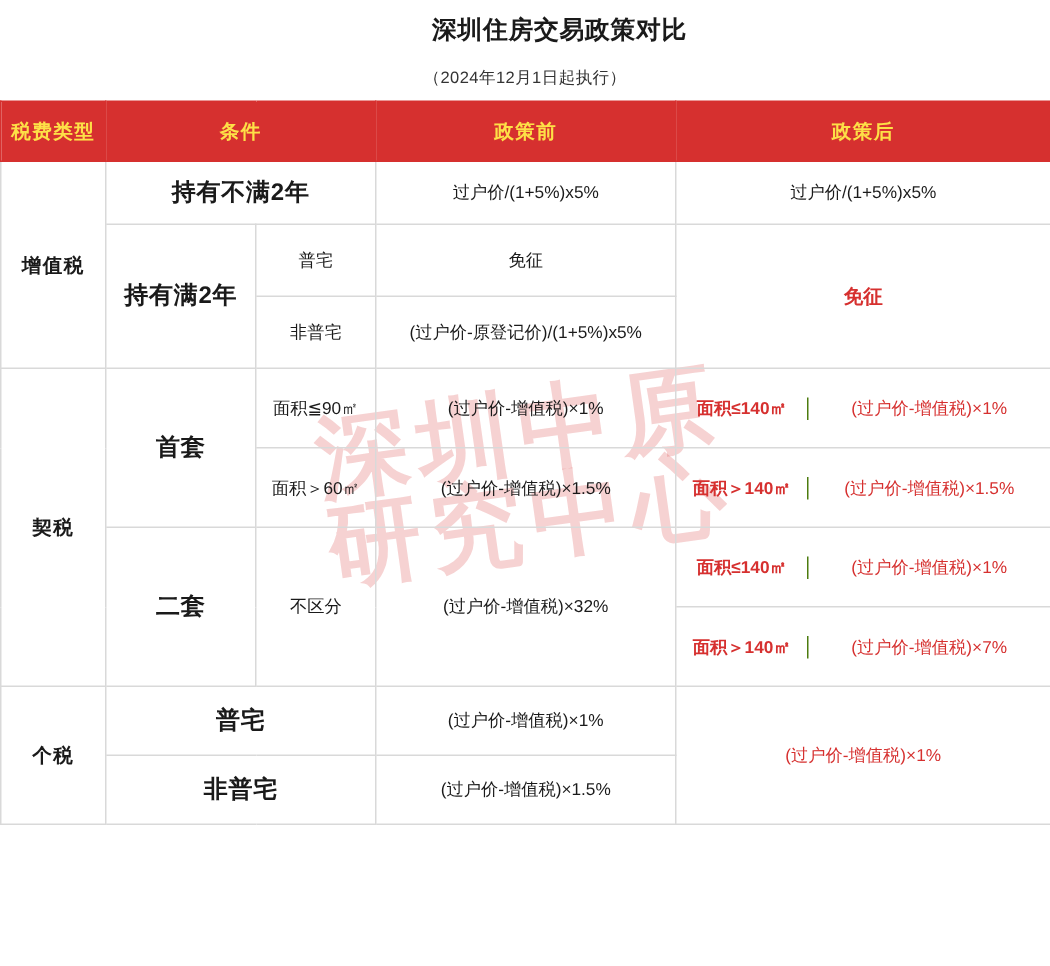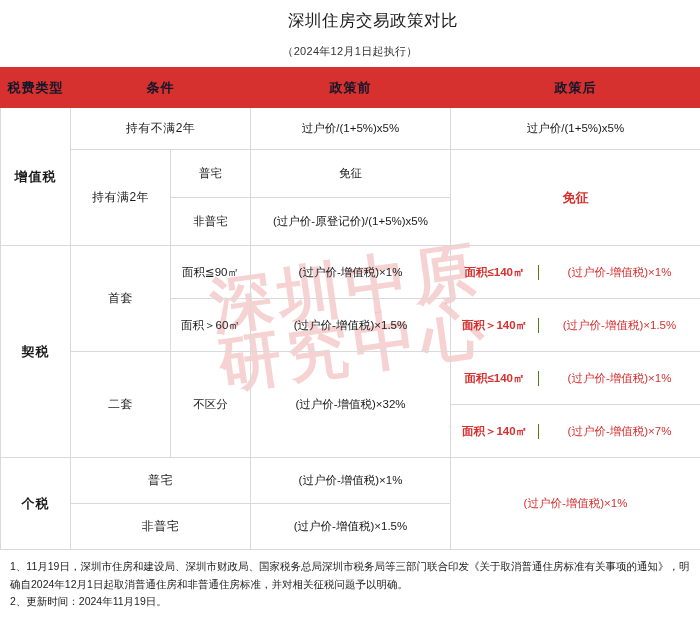--- a/index.html
+++ b/index.html
@@ -20,21 +20,21 @@
     position: relative;
     background: #fff;
   }
   
   .title-block {
     text-align: center;
     padding: 9px 0 8px 0;
   }
   .main-title {
     font-size: 16.5px;
-    font-weight: normal;
+    font-weight: bold;
     color: #1a1a1a;
     letter-spacing: 0.5px;
     line-height: 1.35;
     margin-left: 46px;
   }
   .sub-title {
     font-size: 11px;
     color: #333;
     margin-top: 13px;
     letter-spacing: 0.3px;
@@ -71,36 +71,36 @@
   .tbl td, .tbl th {
     border: 1px solid #d9d9d9;
     text-align: center;
     vertical-align: middle;
     font-size: 11.5px;
     color: #1a1a1a;
     padding: 4px 2px;
   }
   .tbl thead th {
     background: #d6302f;
-    color: #0f172a;
+    color: #fde047;
     font-weight: bold;
     font-size: 13px;
     height: 40px;
     border: 1px solid #d6302f;
     letter-spacing: 1px;
   }
   td.cat {
     font-size: 13px;
     font-weight: bold;
     background: #fff;
     letter-spacing: 1px;
   }
   td.cond {
-    font-size: 12px;
-    font-weight: normal;
+    font-size: 16px;
+    font-weight: bold;
     letter-spacing: 0.5px;
   }
   td.cond-sub {
     font-size: 11.5px;
   }
   td.before {
     font-size: 11.5px;
     color: #1a1a1a;
   }
   td.after {
@@ -251,18 +251,14 @@
         <td class="before">(过户价-增值税)×1%</td>
         <td class="red" rowspan="2">(过户价-增值税)×1%</td>
       </tr>
       <tr style="height:46px">
         <td class="cond" colspan="2">非普宅</td>
         <td class="before">(过户价-增值税)×1.5%</td>
       </tr>
     </tbody>
   </table>
 
-  <div class="notes">
-    <p>1、11月19日，深圳市住房和建设局、深圳市财政局、国家税务总局深圳市税务局等三部门联合印发《关于取消普通住房标准有关事项的通知》，明确自2024年12月1日起取消普通住房和非普通住房标准，并对相关征税问题予以明确。</p>
-    <p>2、更新时间：2024年11月19日。</p>
-  </div>
 
 </div>
 
 </body></html>

